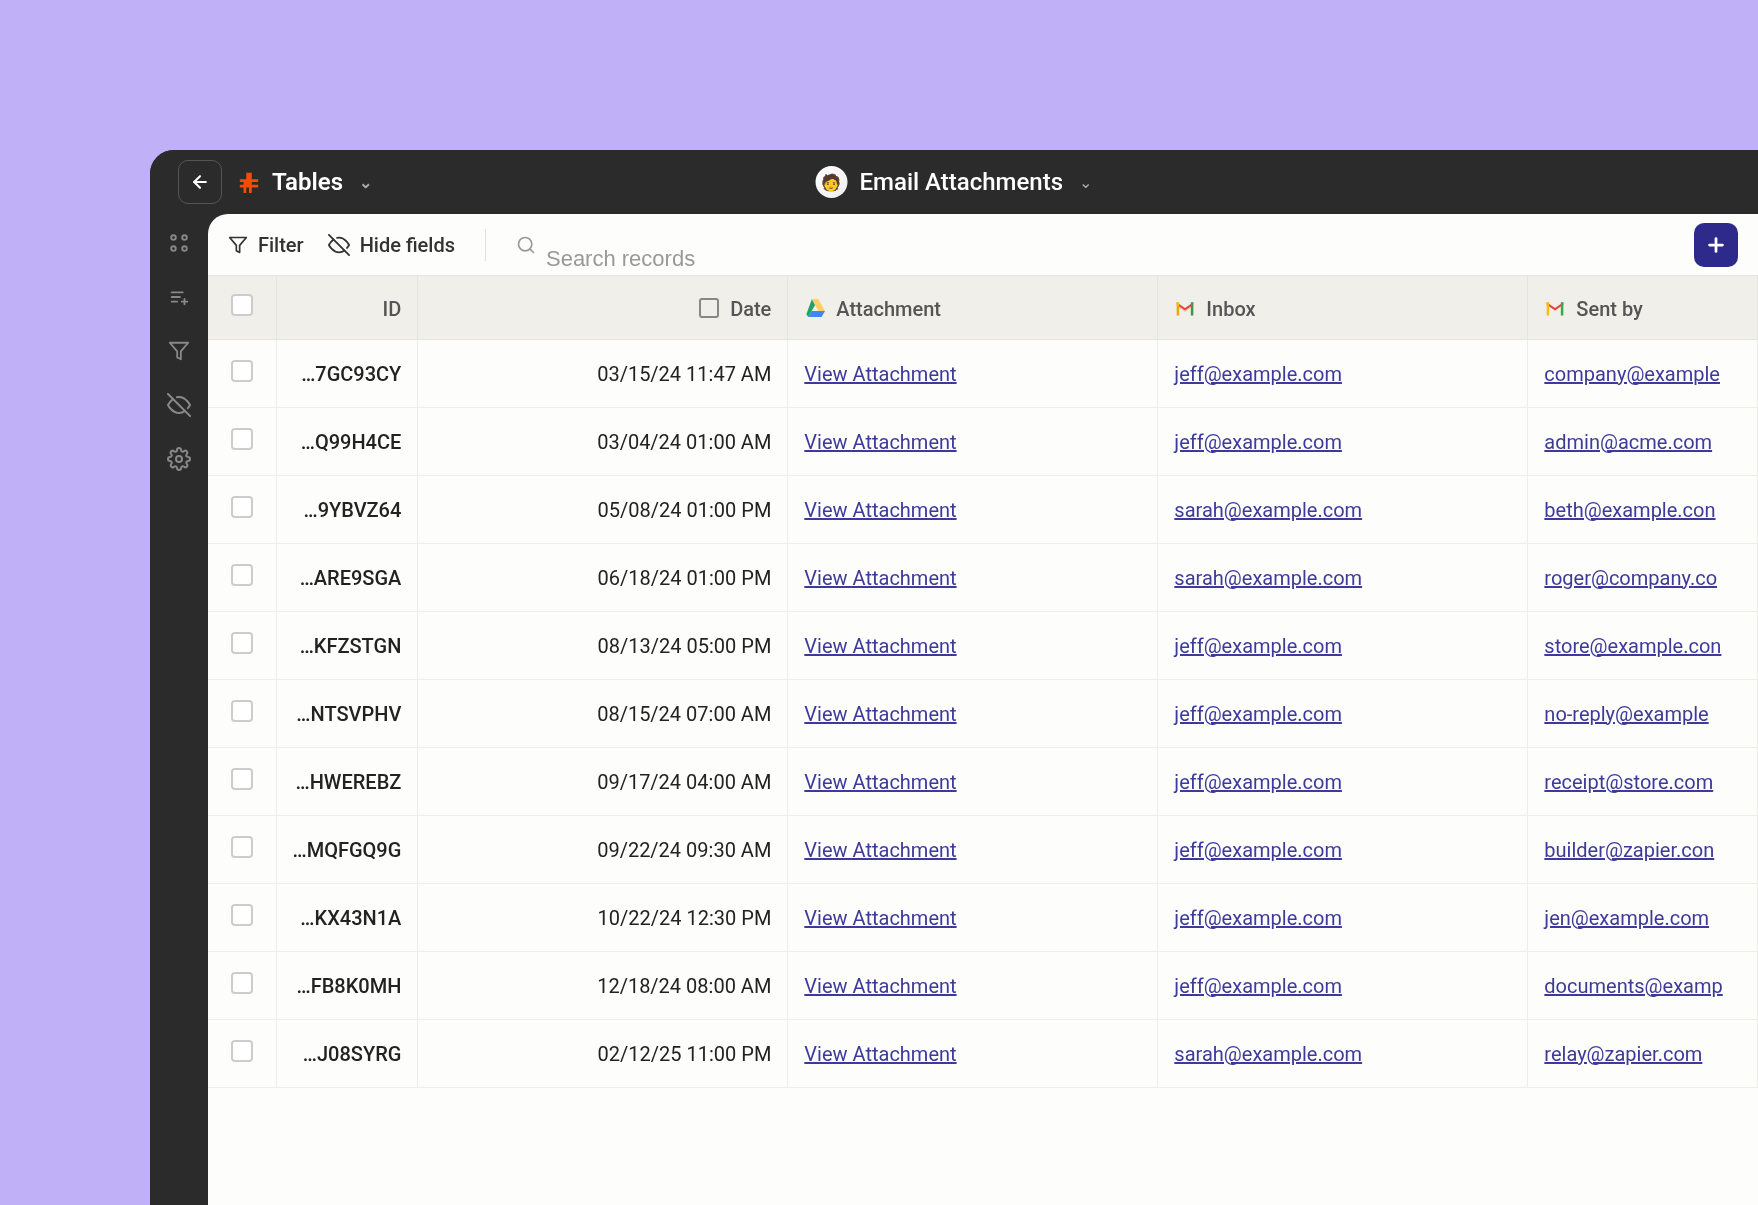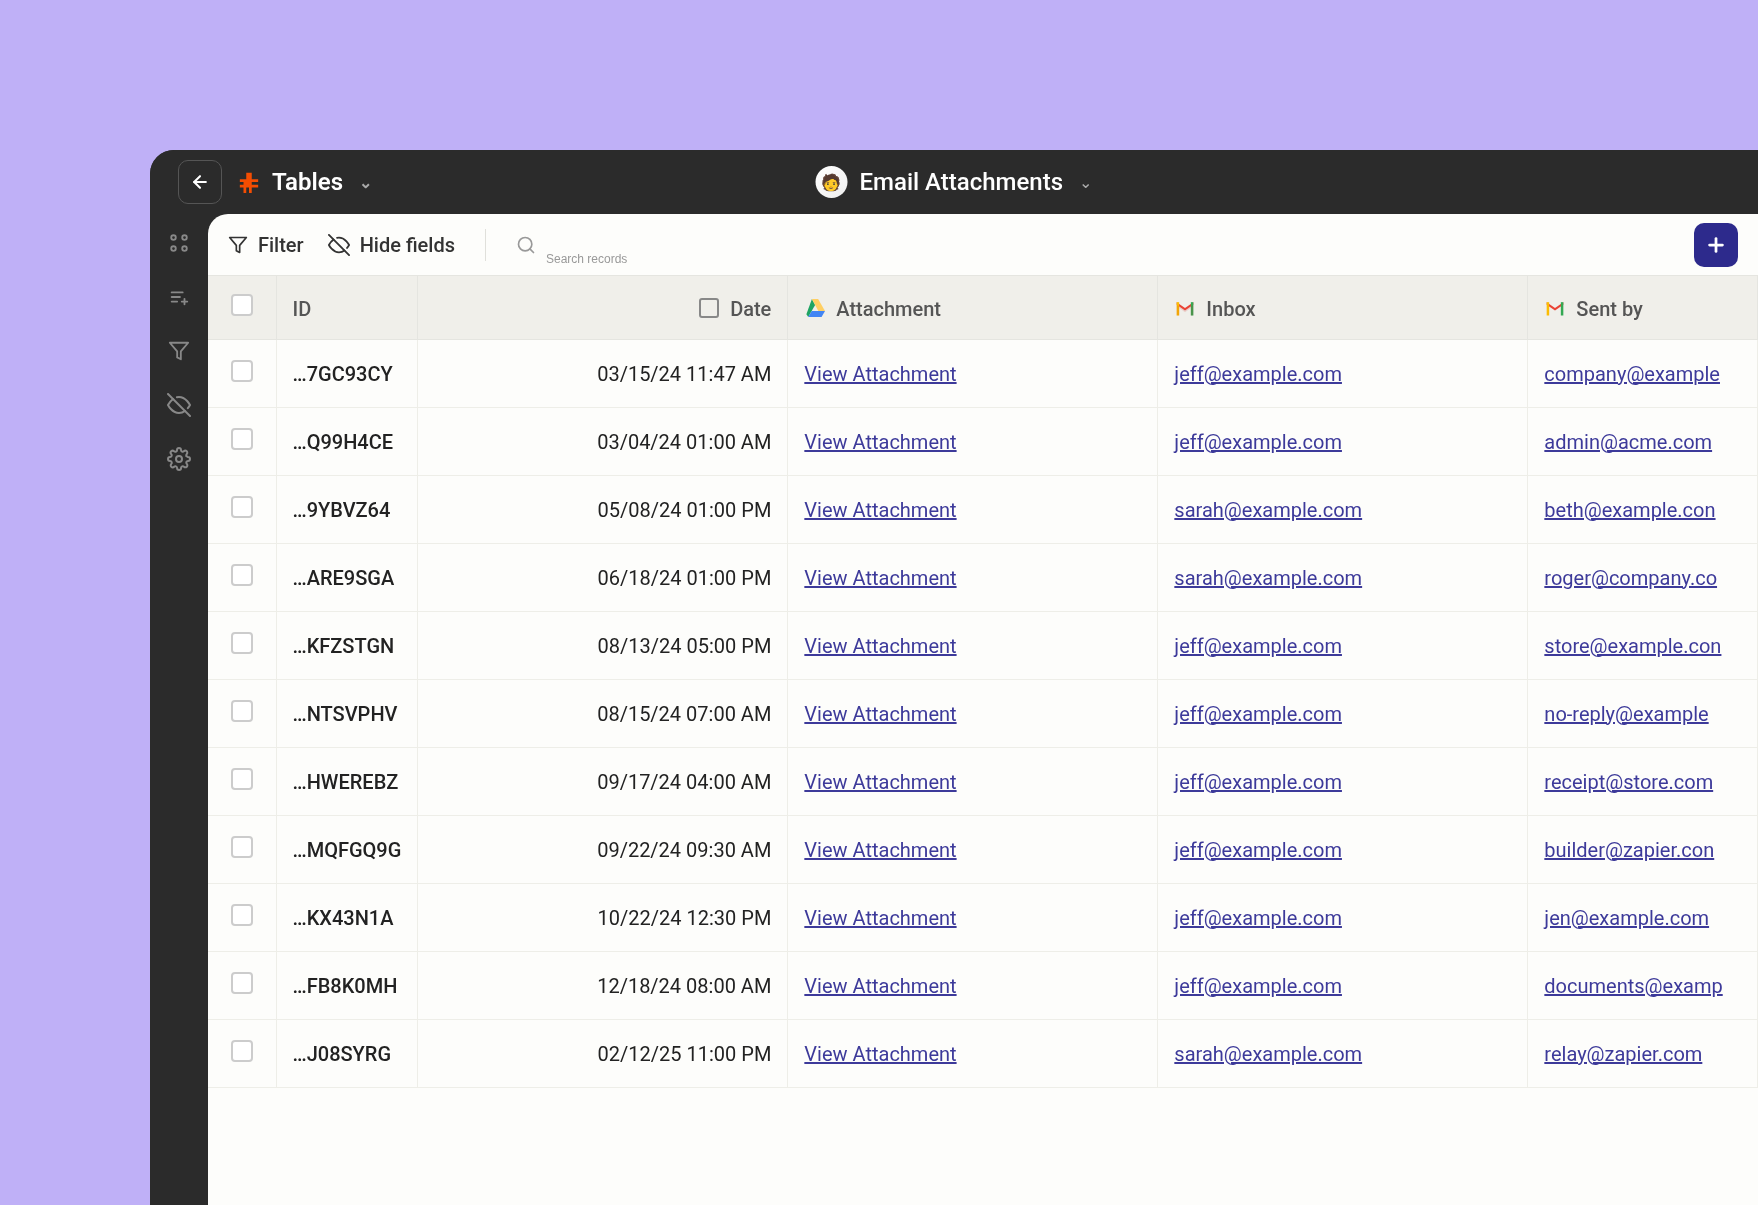--- a/index.html
+++ b/index.html
@@ -129,21 +129,21 @@
       flex: 1;
       display: flex;
       align-items: center;
       gap: 10px;
       color: #999;
       font-size: 20px;
     }
     .search-input {
       border: none;
       outline: none;
-      font-size: 12px;
+      font-size: 22px;
       background: transparent;
       width: 300px;
       color: #7f1d1d;
       margin-top: 28px;
     }
     .search-input::placeholder { color: #999; }
     .add-btn {
       width: 44px;
       height: 44px;
       background: #2d2a8c;
@@ -186,21 +186,21 @@
     tbody td:first-child { text-align: center; width: 68px; }
     .chk {
       width: 22px;
       height: 22px;
       border: 2px solid #ccc;
       border-radius: 4px;
       display: inline-block;
       cursor: pointer;
       background: #fff;
     }
-    .col-id { font-weight: 500; width: 140px; }
+    .col-id { font-weight: 500; width: 140px; text-align: right; }
     .col-date { width: 370px; text-align: right; }
     .col-attach { width: 370px; }
     .col-inbox { width: 370px; }
     .link {
       color: #3d3a9a;
       text-decoration: underline;
       cursor: pointer;
     }
     .th-icon {
       display: inline-flex;

